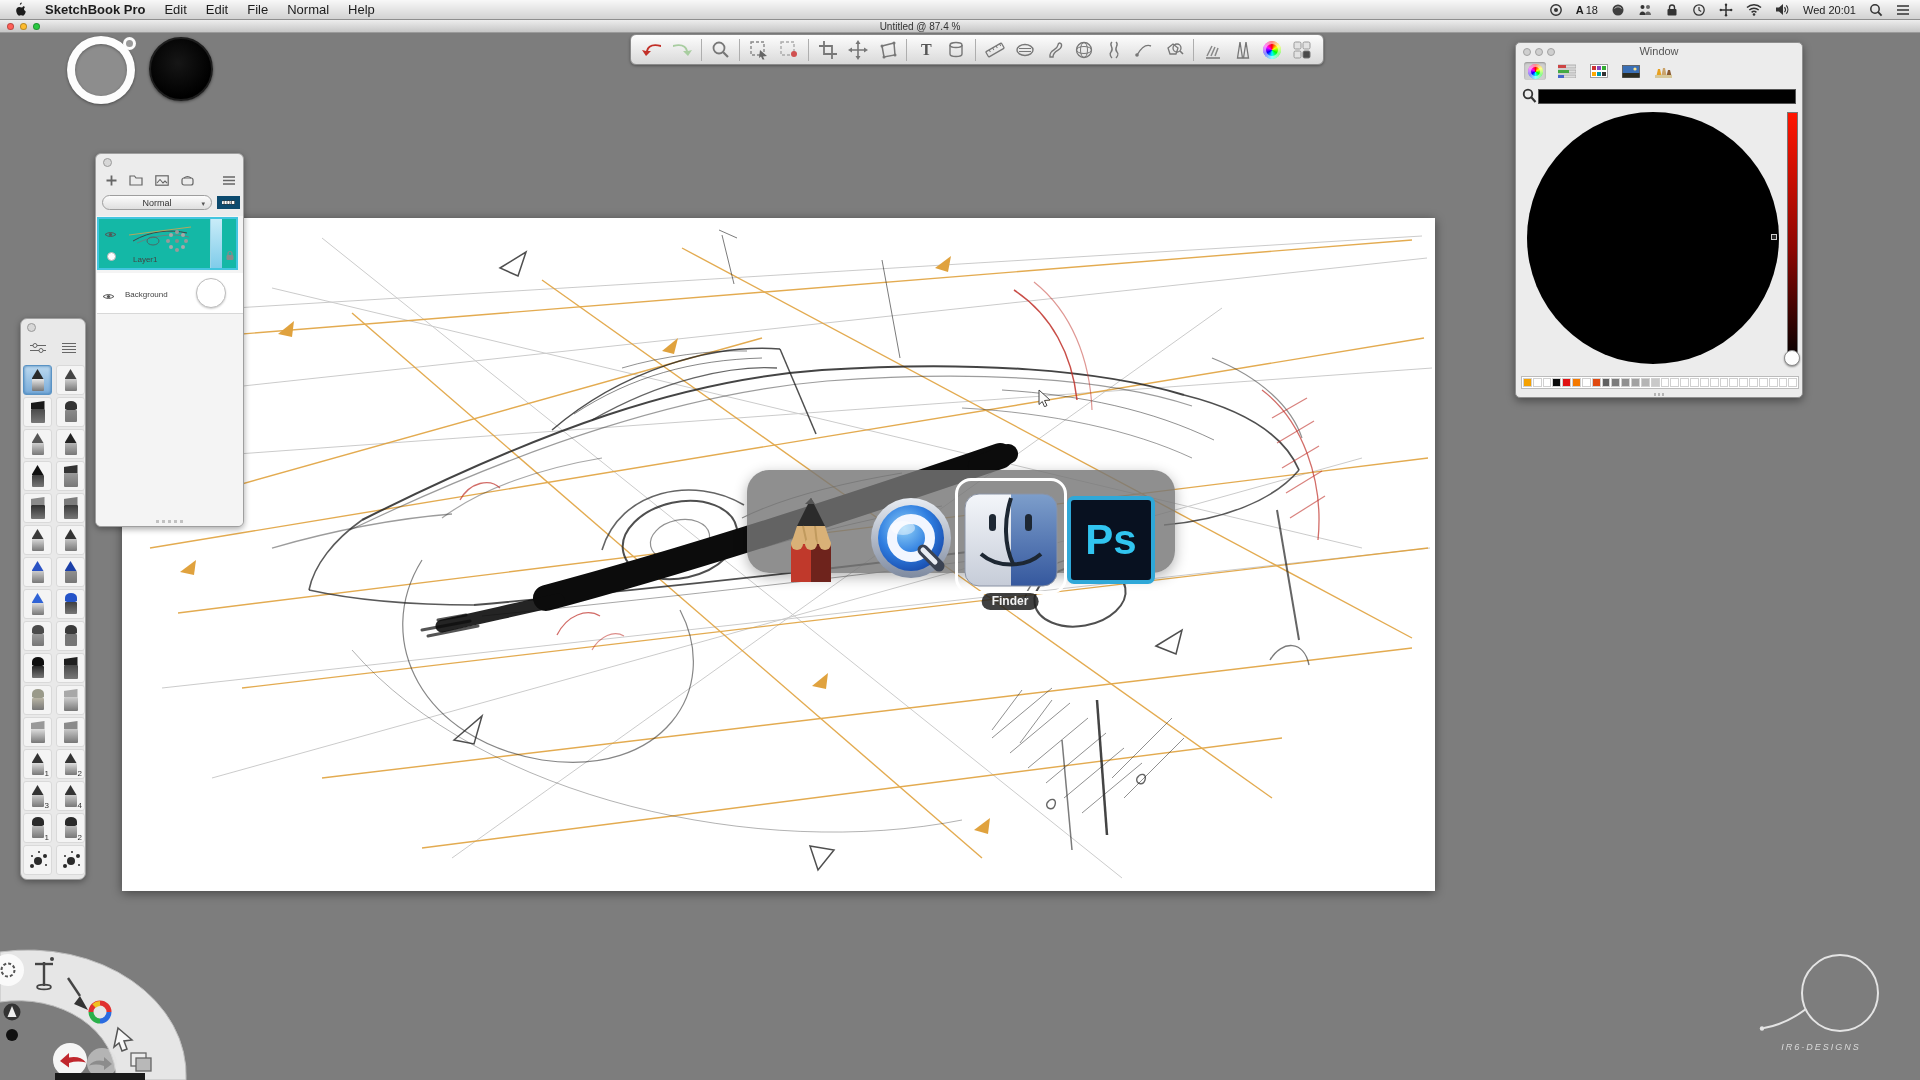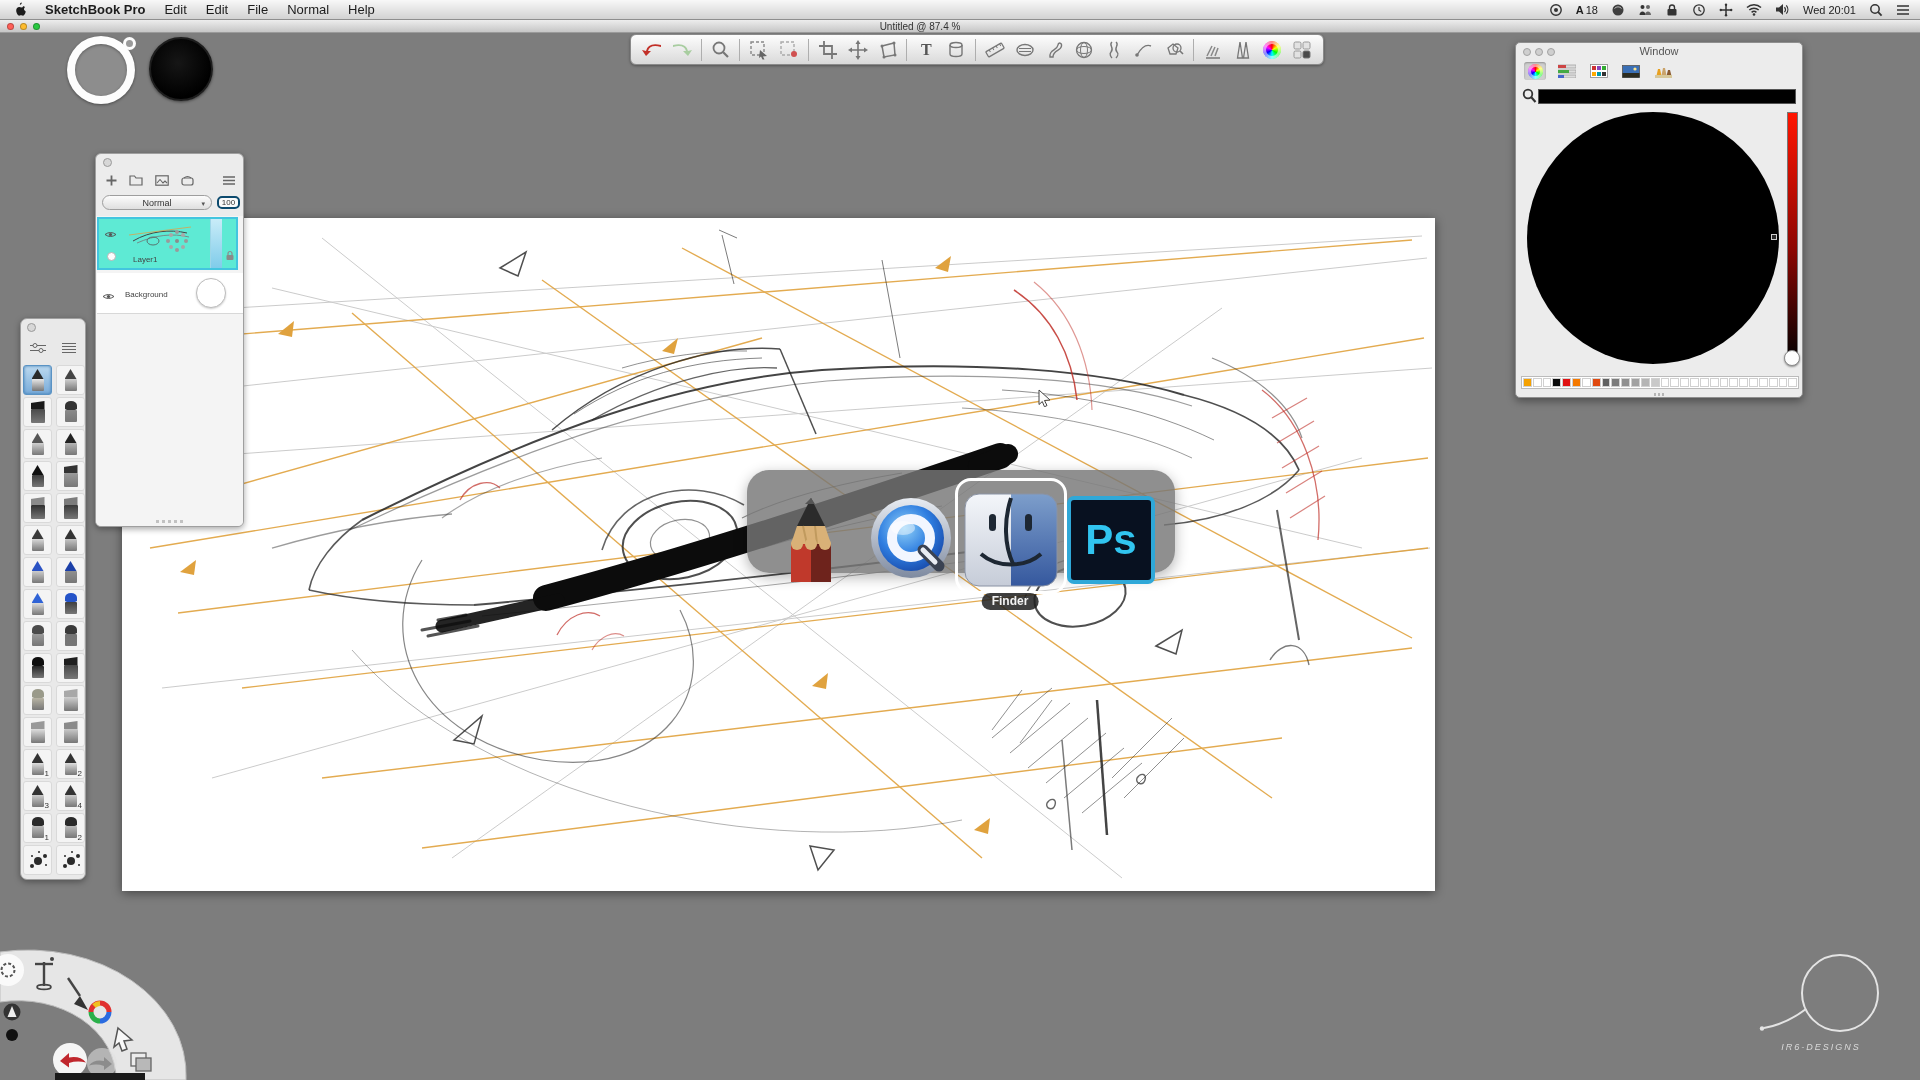--- a/index.html
+++ b/index.html
@@ -62,24 +62,24 @@
     background:#d7d7d7; border:1px solid #9a9a9a; }
   .lp-tools { position:absolute; left:0; top:15px; width:149px; height:22px; display:flex;
     align-items:center; gap:12px; padding:0 10px; color:#666; }
   .lp-tools svg { display:block; }
   .lp-tools .ham { margin-left:auto; }
   .lp-blend { position:absolute; left:6px; top:41px; width:110px; height:15px;
     background:linear-gradient(#fcfcfc,#dfdfdf); border:1px solid #9e9e9e; border-radius:8px;
     font-size:9px; color:#333; display:flex; align-items:center; justify-content:center; gap:4px; }
   .lp-blend .caret { font-size:7px; color:#555; position:absolute; right:6px; top:4px; }
   .lp-opacity { position:absolute; left:121px; top:42px; width:23px; height:13px;
-    background:#fafafa; border:2px solid #0c4a6e; border-radius:5px; font-size:8px; color:#333;
+    background:#fafafa; border:5px solid #0c4a6e; border-radius:0; font-size:8px; color:#333;
     display:flex; align-items:center; justify-content:center; }
   .lp-body { position:absolute; left:0; top:62px; width:149px; bottom:0; background:#f4f4f4; }
-  .lp-row1 { position:absolute; left:1px; top:63px; width:141px; height:53px; background:#5eead4;
+  .lp-row1 { position:absolute; left:1px; top:63px; width:141px; height:53px; background:#14b8a6;
     border:2px solid #43c5df; }
   .lp-row1 .strip { position:absolute; right:14px; top:0; width:12px; height:49px;
     background:linear-gradient(#c9ecf8,#7fccea); border-left:1px solid #9ed6e8; }
   .lp-row2 { position:absolute; left:1px; top:119px; width:147px; height:41px; background:#fff;
     border-bottom:1px solid #d8d8d8; }
   .lp-label { position:absolute; font-size:8px; color:#444; }
   .lp-eye { position:absolute; }
   .lp-radio { position:absolute; width:9px; height:9px; border-radius:50%; border:1px solid #b5b5b5; background:#fdfdfd; }
   .spinner { position:absolute; left:76px; top:20px; width:4px; height:4px; border-radius:50%; background:#8c8c8c;
     box-shadow:9px 0 #9a9a9a,-9px 0 #9a9a9a,0 9px #9a9a9a,0 -9px #9a9a9a,6px 6px #a8a8a8,-6px 6px #a8a8a8,6px -6px #a8a8a8,-6px -6px #a8a8a8; }

